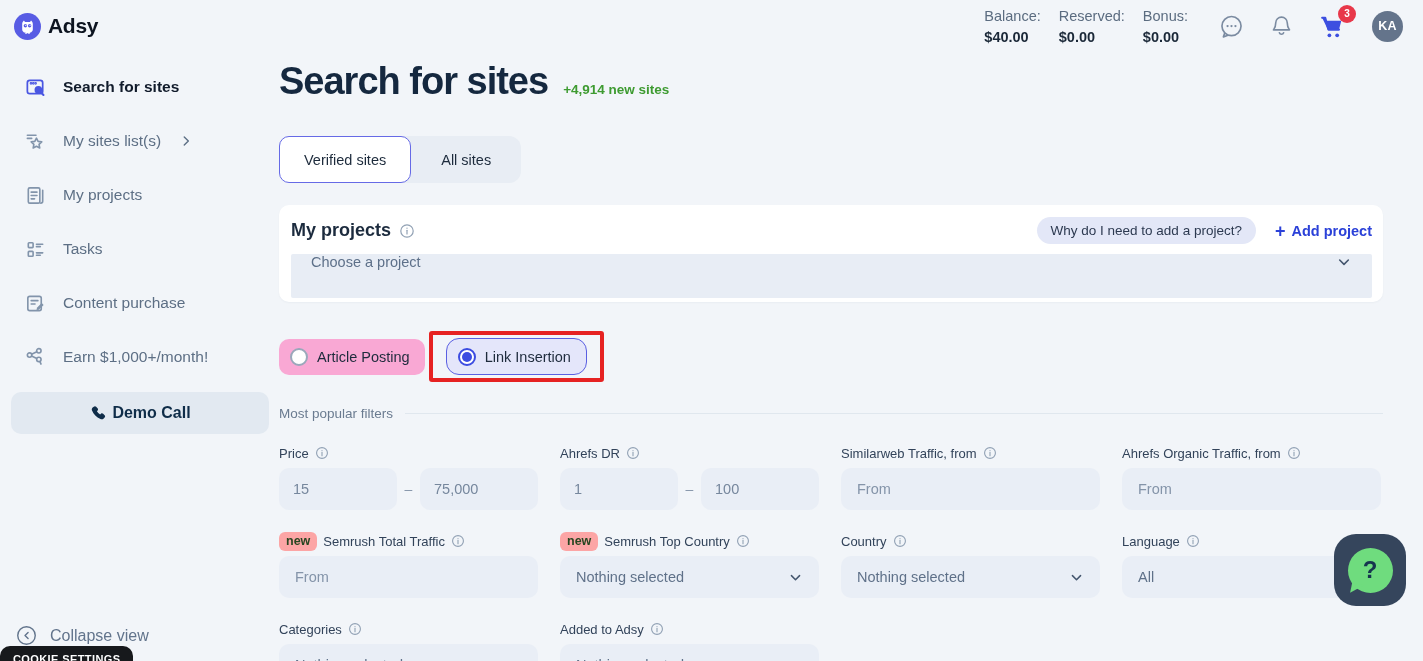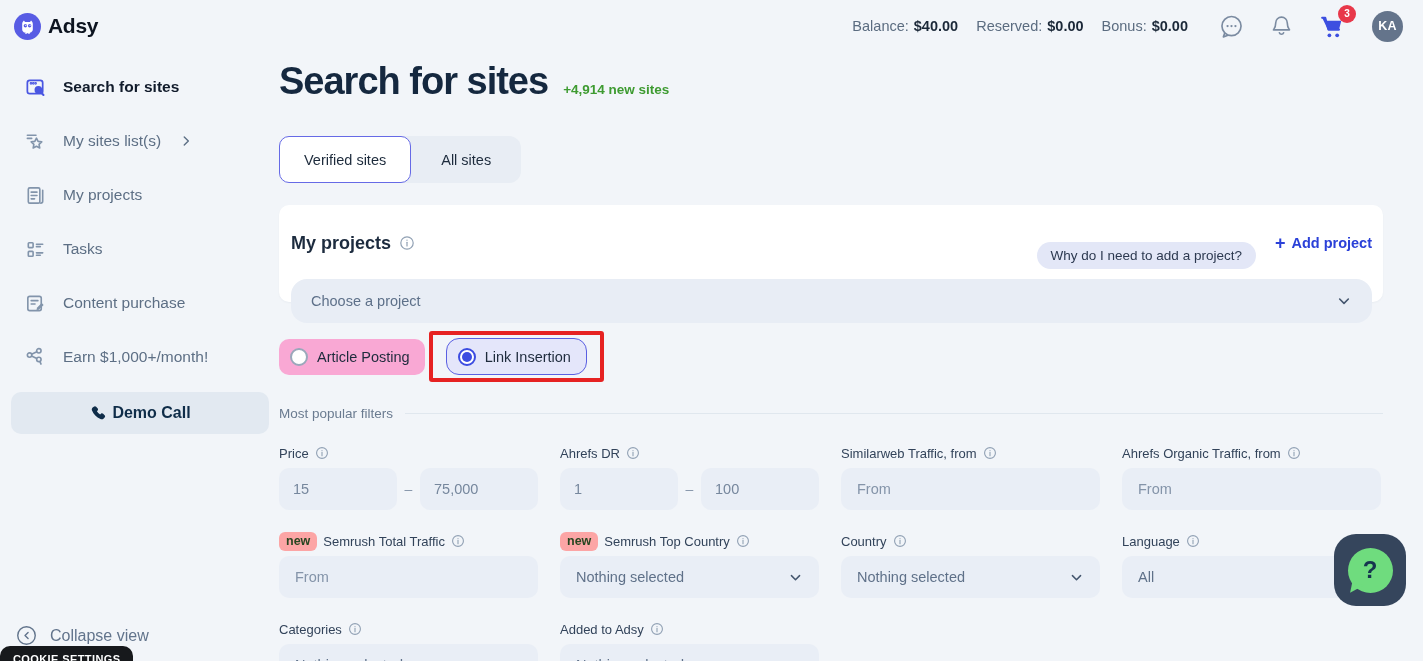--- a/index.html
+++ b/index.html
@@ -18,21 +18,21 @@
     display:flex; align-items:center; padding:0 20px 0 14px;
   }
   .brand { display:flex; align-items:center; gap:7px; cursor:pointer; }
   .logo-circle {
     width:27px; height:27px; border-radius:50%; background:#585ce4;
     display:flex; align-items:center; justify-content:center;
   }
   .brand-name { font-size:21px; font-weight:800; color:#0d1420; letter-spacing:-0.3px; }
   .topbar-right { margin-left:auto; display:flex; align-items:center; gap:25px; }
   .stats { display:flex; align-items:center; gap:18px; margin-right:5px; }
-  .stat { display:flex; align-items:baseline; gap:5px; font-size:14.5px; }
+  .stat { display:flex; align-items:baseline; gap:5px; font-size:14.5px;flex-direction:column; }
   .stat .lbl { color:#5b6c80; }
   .stat .val { color:#1b2838; font-weight:700; }
   .icon-btn { position:relative; cursor:pointer; display:flex; align-items:center; justify-content:center; }
   .cart-badge {
     position:absolute; top:-8px; right:-9px; min-width:18px; height:18px;
     background:#e8384a; border-radius:50%; color:#fff; font-size:10px; font-weight:700;
     display:flex; align-items:center; justify-content:center;
   }
   .avatar {
     width:31px; height:31px; border-radius:50%; background:#64748b;
@@ -90,27 +90,27 @@
 
   .projects-card {
     margin-top:22px; height:97px; background:#fff; border-radius:10px;
     padding:12px 11px 0 12px; box-shadow:0 1px 2px rgba(30,42,70,0.04);
   }
   .projects-head { display:flex; align-items:center; }
   .projects-title { font-size:18px; font-weight:700; color:#1c2b3e; display:flex; align-items:center; gap:8px; }
   .projects-head-right { margin-left:auto; display:flex; align-items:center; gap:19px; }
   .why-pill {
     background:#e3e7f7; border-radius:14px; height:27px; padding:0 14px;
-    display:flex; align-items:center; font-size:13.5px; color:#2c3950; cursor:pointer;margin-top:25px;
+    display:flex; align-items:center; font-size:13.5px; color:#2c3950; cursor:pointer;
   }
   .add-project { display:flex; align-items:center; gap:6px; cursor:pointer; color:#2b41d8; font-size:14.5px; font-weight:800; }
   .plus-glyph { font-size:18px; font-weight:800; line-height:1; }
   .project-select {
-    margin-top:10px; height:44px; background:#e8edf5; border-radius:16px;
-    display:flex; align-items:center; padding:0 20px; cursor:pointer;
+    margin-top:10px; height:44px; background:#e8edf5; border-radius:2px;
+    display:flex; align-items:flex-start; padding:0 20px; cursor:pointer;
   }
   .project-select .sel-text { font-size:14.5px; color:#5d7089; }
   .sel-chevron { margin-left:auto; color:#44566e; }
 
   .radio-row { margin-top:29px; display:flex; align-items:center; }
   .radio-pill {
     display:inline-flex; align-items:center; gap:9px; height:36px;
     padding:0 15px 0 11px; border-radius:10px; background:#f9a8d4; cursor:pointer;
     font-size:14.5px; color:#1e2b3c;
   }

